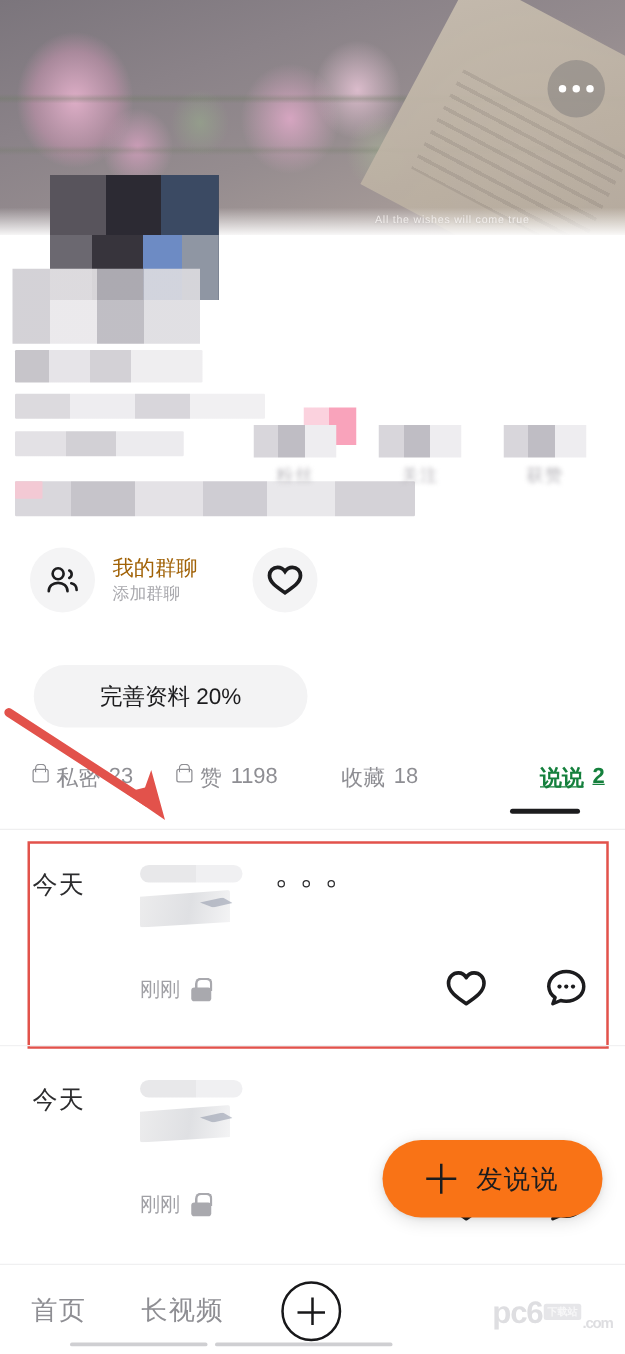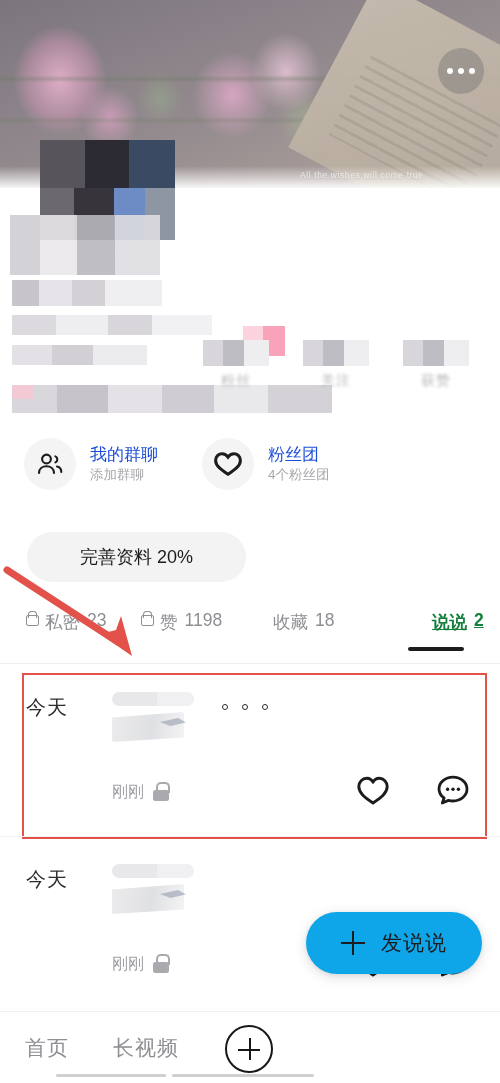--- a/index.html
+++ b/index.html
@@ -125,21 +125,21 @@
   .entry{
     position:absolute; display:flex; align-items:center; gap:14px; cursor:pointer;
   }
   .entry.e1{ left:24px; top:6px; }
   .entry.e2{ left:202px; top:6px; }
   .entry-ico{
     width:52px; height:52px; border-radius:50%; background:#f4f4f5;
     display:flex; align-items:center; justify-content:center; flex:0 0 auto;
   }
   .entry-txt{ display:flex; flex-direction:column; gap:5px; }
-  .entry-title{ font-size:17px; color:#1d4ed8; font-weight:400; line-height:1; white-space:nowrap; }
+  .entry-title{ font-size:17px; color:#a16207; font-weight:400; line-height:1; white-space:nowrap; }
   .entry-sub{ font-size:13.5px; color:#a8a8ad; line-height:1; white-space:nowrap; }
 
   
   .actions{ position:absolute; left:0; top:530px; width:500px; height:58px; }
   .act-btn{
     position:absolute; height:50px; border-radius:25px; background:#f3f3f4;
     border:none; cursor:pointer; display:flex; align-items:center; justify-content:center;
     font-family:inherit; font-size:18px; color:#1c1c1e;
   }
   .act-btn.primary{ left:27px; top:2px; width:219px; }
@@ -226,21 +226,21 @@
     border:2px solid #e2524b; pointer-events:none;
   }
 
   .post-sep{
     position:absolute; left:0; top:172px; width:500px; height:1px; background:#f1f1f2;
   }
 
   
   .fab{
     position:absolute; right:18px; top:912px; width:176px; height:62px;
-    border-radius:31px; background:#0ea5e9; border:none; cursor:pointer;
+    border-radius:31px; background:#f97316; border:none; cursor:pointer;
     box-shadow:0 3px 14px rgba(0,0,0,.13), 0 1px 4px rgba(0,0,0,.07);
     display:flex; align-items:center; justify-content:center; gap:16px;
     font-family:inherit;
   }
   .fab-plus{ position:relative; width:24px; height:24px; flex:0 0 auto; }
   .fab-plus::before{ content:''; position:absolute; left:0; top:10.8px; width:24px; height:2.6px; background:#1c1c1e; }
   .fab-plus::after{ content:''; position:absolute; left:10.7px; top:0; width:2.6px; height:24px; background:#1c1c1e; }
   .fab-label{ font-size:21px; color:#1c1c1e; letter-spacing:1px; }
 
   
@@ -337,24 +337,20 @@
         <span class="entry-sub">添加群聊</span>
       </span>
     </div>
 
     <div class="entry e2">
       <span class="entry-ico">
         <svg width="30" height="26" viewBox="0 0 30 26" fill="none">
           <path d="M15 23.2C8.2 18.6 2.6 14.8 2.6 9.4 2.6 5.5 5.6 2.8 9.1 2.8c2.4 0 4.5 1.3 5.9 3.3 1.4-2 3.5-3.3 5.9-3.3 3.5 0 6.5 2.7 6.5 6.6 0 5.4-5.6 9.2-12.4 13.8z" stroke="#1c1c1e" stroke-width="3"></path>
         </svg>
       </span>
-      <span class="entry-txt">
-        <span class="entry-title">粉丝团</span>
-        <span class="entry-sub">4个粉丝团</span>
-      </span>
     </div>
   </div>
 
   <div class="actions">
     <button class="act-btn primary">完善资料 20%</button>
   </div>
 
   <div class="tabs">
     <div class="tab t1">
       <span class="lock"></span>
@@ -446,19 +442,24 @@
   </button>
 
   <div class="bottomnav">
     <div class="nav-item n1">首页</div>
     <div class="nav-item n2">长视频</div>
     <div class="nav-plus"></div>
     <div class="nav-underline u1"></div>
     <div class="nav-underline u2"></div>
   </div>
 
+  <div class="watermark">
+    <span>pc6</span>
+    <span class="badge">下载站</span>
+    <span class="dotcom">.com</span>
+  </div>
 
   <svg class="arrow-svg" viewBox="0 0 200 110">
     <path d="M7 10 L118 82" stroke="#e2524b" stroke-width="7" stroke-linecap="round"></path>
     <path d="M132 96 L100 74 L116 70 L121 56 Z" fill="#e2524b"></path>
   </svg>
 
 </div>
 
 </body></html>

